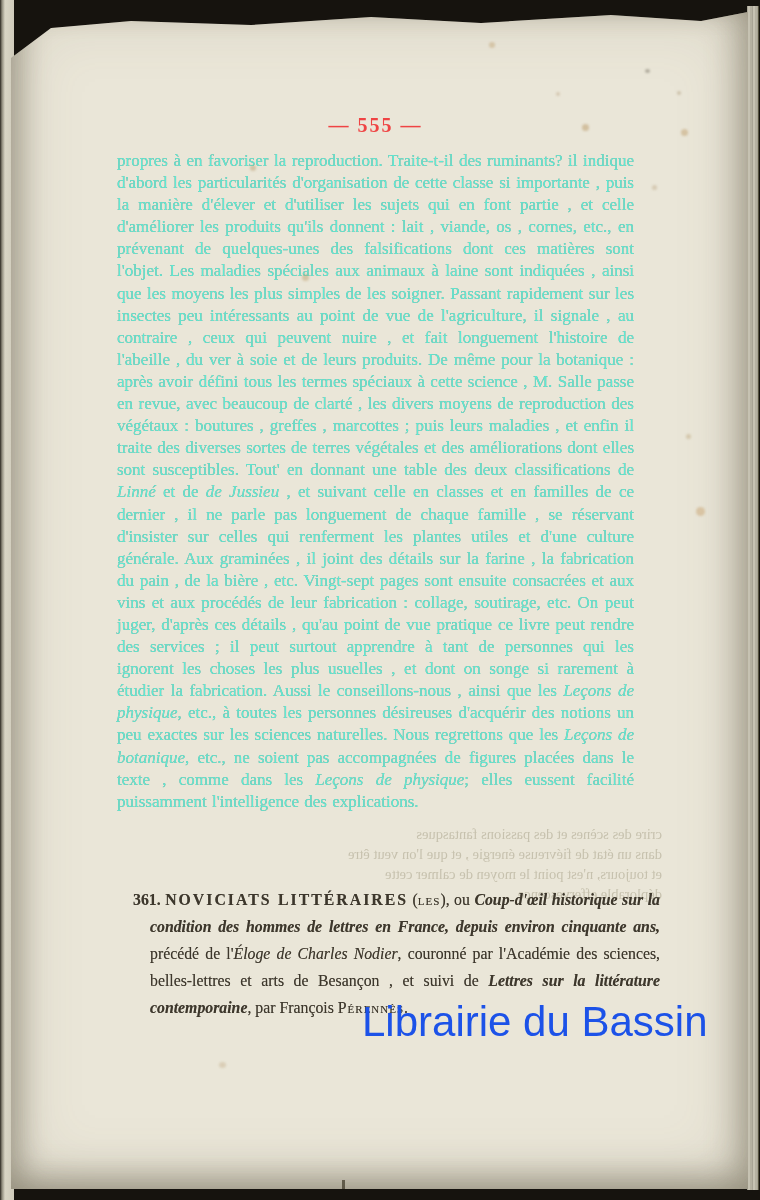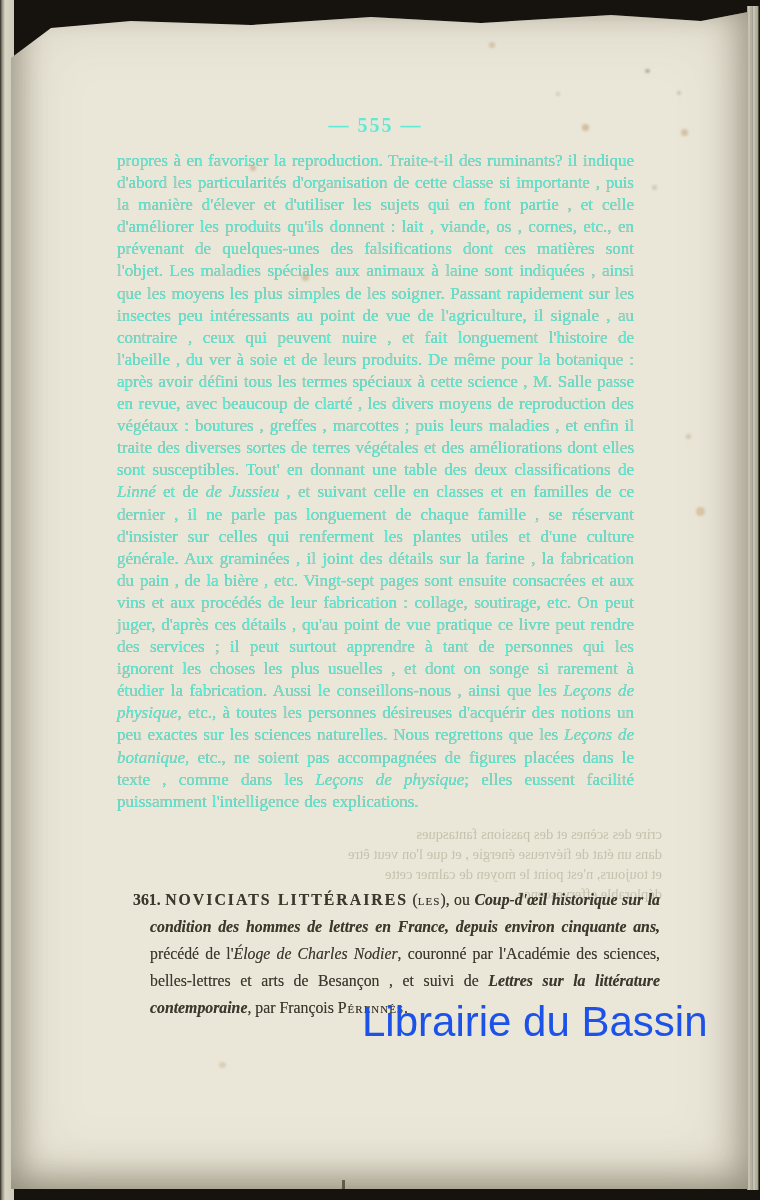--- a/index.html
+++ b/index.html
@@ -32,21 +32,21 @@
     box-shadow:
       inset 0 0 70px rgba(115,105,82,.22),
       inset 14px 0 26px rgba(105,98,78,.28),
       inset -14px 0 30px rgba(105,98,78,.30),
       inset 0 -18px 30px rgba(105,98,78,.25);
   }
   .page-number{
     position:absolute;left:117px;top:114px;width:517px;
     text-align:center;
     font-size:20px;font-weight:bold;letter-spacing:2px;
-    color:#5eead4;
+    color:#ef4444;
   }
   .body-text{
     position:absolute;left:117px;top:150px;width:517px;
     font-size:17px;line-height:22.1px;
     text-align:justify;
     color:#5eead4;
     word-spacing:1px;
     text-shadow:0 0 .4px rgba(61,55,44,.55);
   }
   .catalog-entry{

